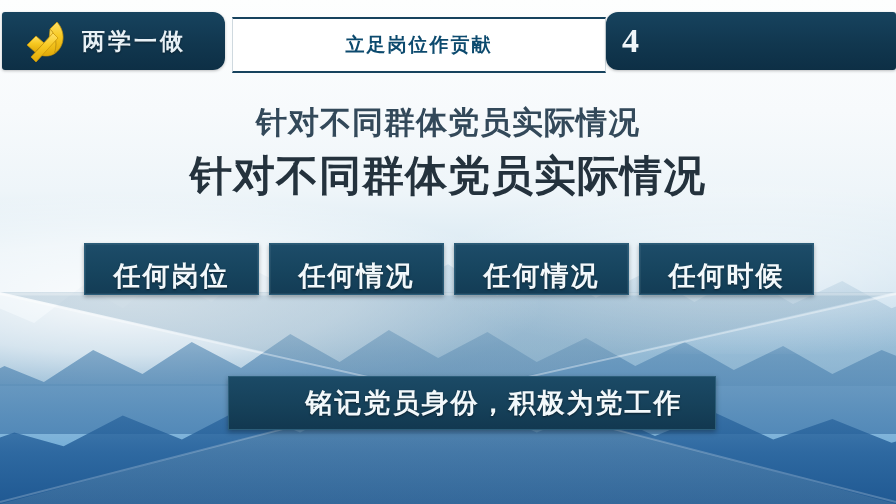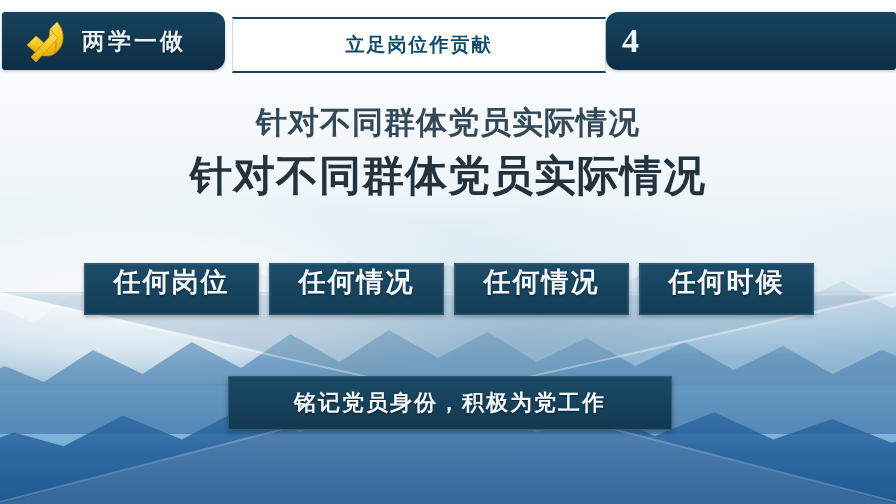--- a/index.html
+++ b/index.html
@@ -232,46 +232,46 @@
     display: flex;
     justify-content: space-between;
   }
   .pill {
     width: 173px;
     height: 50px;
     background: linear-gradient(180deg, #1d4c69 0%, #17455f 50%, #133c55 100%);
     border: 1px solid #2b5d79;
     box-shadow: 0 2px 4px rgba(0,0,0,0.30), inset 0 0 0 1px rgba(255,255,255,0.06);
     display: flex;
-    align-items: flex-start;
+    align-items: flex-end;
     justify-content: center;
     color: #f2f8fb;
     font-size: 27px;
     letter-spacing: 2px;
     text-shadow: 0 1px 2px rgba(0,0,0,0.5);
-    margin-top: 20px;
   }
 
   
   .bottom-banner {
     position: absolute;
     left: 228px;
     top: 376px;
     width: 442px;
     height: 52px;
     background: linear-gradient(180deg, #1b4a66 0%, #16415a 55%, #123850 100%);
     border: 1px solid #2c5e7a;
     box-shadow: 0 2px 5px rgba(0,0,0,0.33);
     display: flex;
     align-items: center;
     justify-content: center;
     color: #f2f8fb;
-    font-size: 22px;
+    font-size: 27px;
     letter-spacing: 2px;
     text-shadow: 0 1px 2px rgba(0,0,0,0.5);
+    padding-left: 44px;
   }
 </style>
 </head>
 <body>
 
 <div class="slide">
 
   <div class="bg"></div>
   <div class="ridge ridge-far"></div>
   <div class="mist"></div>

